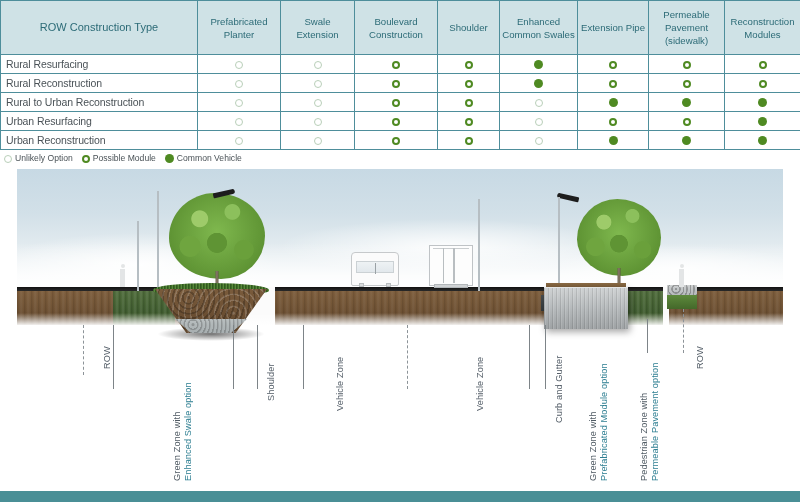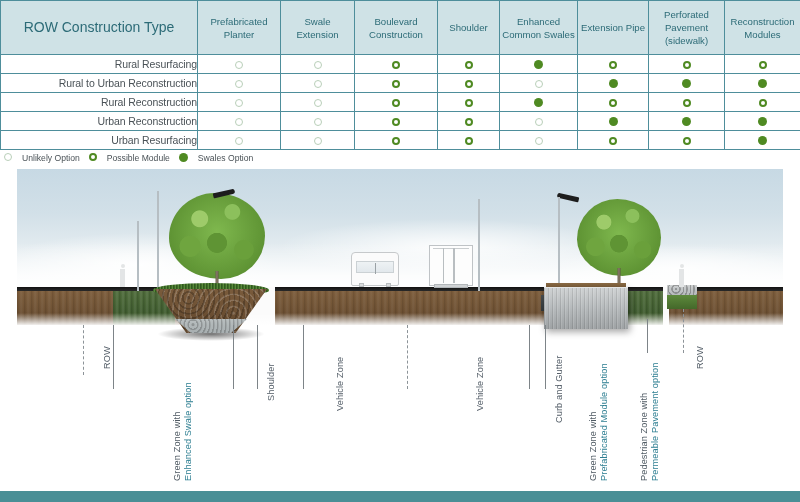--- a/index.html
+++ b/index.html
@@ -29,48 +29,48 @@
   table.matrix thead th {
     background: #cfe2e6;
     color: #2c6b77;
     font-size: 9.6px;
     line-height: 13px;
     font-weight: normal;
     height: 54px;
     padding: 2px 2px;
   }
   table.matrix thead th.rowtype {
-    font-size: 14px;
+    font-size: 11px;
     color: #2c6b77;
   }
   table.matrix tbody td {
     height: 15px;
     background: #ffffff;
   }
   table.matrix tbody td.label {
-    text-align: right;
+    text-align: left;
     padding-left: 5px;
     font-size: 10.5px;
     color: #4a5257;
     letter-spacing: -0.1px;
   }
 
   
   .sym { display:inline-block; vertical-align: middle; border-radius: 50%; }
   .sym-unlikely { width: 8px; height: 8px; border: 1.3px solid #b9cfb9; background: #fff; }
   .sym-possible { width: 8px; height: 8px; border: 2.6px solid #4f8a22; background: #fff; }
   .sym-common   { width: 9px; height: 9px; border: 0; background: #4f8a22; }
 
   
   .legend {
     display:flex; align-items:center; gap:4px;
     padding: 3px 0 2px 4px;
     font-size: 8.6px; color: #4a5257;
   }
-  .legend .li { display:flex; align-items:flex-start; gap:10px; margin-right: 5px; }
+  .legend .li { display:flex; align-items:flex-end; gap:3px; margin-right: 5px; }
 
   
   .illus {
     position: relative;
     width: 766px;
     height: 318px;
     margin: 4px 0 0 17px;
     overflow: hidden;
     background: #ffffff;
   }
@@ -252,95 +252,95 @@
   <table class="matrix">
     <thead>
       <tr>
         <th class="rowtype" style="width:197px">ROW Construction Type</th>
         <th style="width:83px">Prefabricated Planter</th>
         <th style="width:74px">Swale Extension</th>
         <th style="width:83px">Boulevard Construction</th>
         <th style="width:62px">Shoulder</th>
         <th style="width:78px">Enhanced Common Swales</th>
         <th style="width:71px">Extension Pipe</th>
-        <th style="width:76px">Perforated Pavement (sidewalk)</th>
+        <th style="width:76px">Permeable Pavement (sidewalk)</th>
         <th style="width:76px">Reconstruction Modules</th>
       </tr>
     </thead>
     <tbody id="matrix-body">
         <tr>
           <td class="label">Rural Resurfacing</td>
           <td><span class="sym sym-unlikely"></span></td>
           <td><span class="sym sym-unlikely"></span></td>
           <td><span class="sym sym-possible"></span></td>
           <td><span class="sym sym-possible"></span></td>
           <td><span class="sym sym-common"></span></td>
           <td><span class="sym sym-possible"></span></td>
           <td><span class="sym sym-possible"></span></td>
           <td><span class="sym sym-possible"></span></td>
         </tr>
         <tr>
-          <td class="label">Rural to Urban Reconstruction</td>
-          <td><span class="sym sym-unlikely"></span></td>
-          <td><span class="sym sym-unlikely"></span></td>
-          <td><span class="sym sym-possible"></span></td>
-          <td><span class="sym sym-possible"></span></td>
-          <td><span class="sym sym-unlikely"></span></td>
-          <td><span class="sym sym-common"></span></td>
-          <td><span class="sym sym-common"></span></td>
-          <td><span class="sym sym-common"></span></td>
+          <td class="label">Rural Reconstruction</td>
+          <td><span class="sym sym-unlikely"></span></td>
+          <td><span class="sym sym-unlikely"></span></td>
+          <td><span class="sym sym-possible"></span></td>
+          <td><span class="sym sym-possible"></span></td>
+          <td><span class="sym sym-common"></span></td>
+          <td><span class="sym sym-possible"></span></td>
+          <td><span class="sym sym-possible"></span></td>
+          <td><span class="sym sym-possible"></span></td>
         </tr>
         <tr>
-          <td class="label">Rural Reconstruction</td>
-          <td><span class="sym sym-unlikely"></span></td>
-          <td><span class="sym sym-unlikely"></span></td>
-          <td><span class="sym sym-possible"></span></td>
-          <td><span class="sym sym-possible"></span></td>
-          <td><span class="sym sym-common"></span></td>
-          <td><span class="sym sym-possible"></span></td>
-          <td><span class="sym sym-possible"></span></td>
-          <td><span class="sym sym-possible"></span></td>
+          <td class="label">Rural to Urban Reconstruction</td>
+          <td><span class="sym sym-unlikely"></span></td>
+          <td><span class="sym sym-unlikely"></span></td>
+          <td><span class="sym sym-possible"></span></td>
+          <td><span class="sym sym-possible"></span></td>
+          <td><span class="sym sym-unlikely"></span></td>
+          <td><span class="sym sym-common"></span></td>
+          <td><span class="sym sym-common"></span></td>
+          <td><span class="sym sym-common"></span></td>
+        </tr>
+        <tr>
+          <td class="label">Urban Resurfacing</td>
+          <td><span class="sym sym-unlikely"></span></td>
+          <td><span class="sym sym-unlikely"></span></td>
+          <td><span class="sym sym-possible"></span></td>
+          <td><span class="sym sym-possible"></span></td>
+          <td><span class="sym sym-unlikely"></span></td>
+          <td><span class="sym sym-possible"></span></td>
+          <td><span class="sym sym-possible"></span></td>
+          <td><span class="sym sym-common"></span></td>
         </tr>
         <tr>
           <td class="label">Urban Reconstruction</td>
           <td><span class="sym sym-unlikely"></span></td>
           <td><span class="sym sym-unlikely"></span></td>
           <td><span class="sym sym-possible"></span></td>
           <td><span class="sym sym-possible"></span></td>
           <td><span class="sym sym-unlikely"></span></td>
           <td><span class="sym sym-common"></span></td>
           <td><span class="sym sym-common"></span></td>
-          <td><span class="sym sym-common"></span></td>
-        </tr>
-        <tr>
-          <td class="label">Urban Resurfacing</td>
-          <td><span class="sym sym-unlikely"></span></td>
-          <td><span class="sym sym-unlikely"></span></td>
-          <td><span class="sym sym-possible"></span></td>
-          <td><span class="sym sym-possible"></span></td>
-          <td><span class="sym sym-unlikely"></span></td>
-          <td><span class="sym sym-possible"></span></td>
-          <td><span class="sym sym-possible"></span></td>
           <td><span class="sym sym-common"></span></td>
         </tr>
       </tbody>
   </table>
 
   <div class="legend" id="matrix-legend">
       <span class="li">
         <span class="sym sym-unlikely"></span>
         <span>Unlikely Option</span>
       </span>
       <span class="li">
         <span class="sym sym-possible"></span>
         <span>Possible Module</span>
       </span>
       <span class="li">
         <span class="sym sym-common"></span>
-        <span>Swales Option</span>
+        <span>Common Vehicle</span>
       </span>
     </div>
 </div>
 
 <div class="illus">
 
   <div class="sky"></div>
 
   <div class="ground">
     <div class="asphalt"></div>

